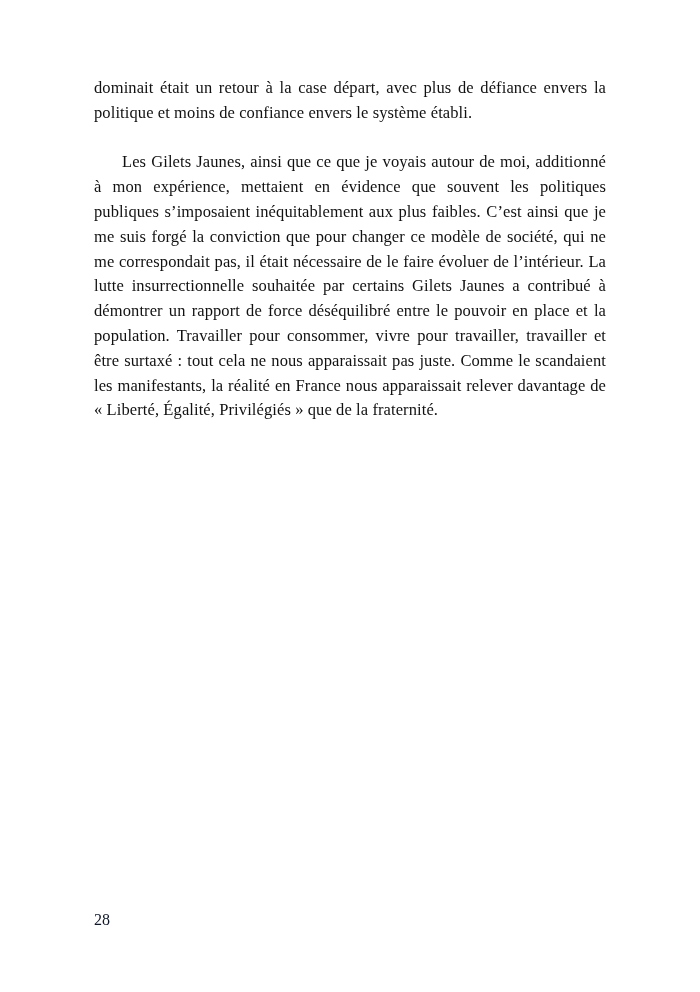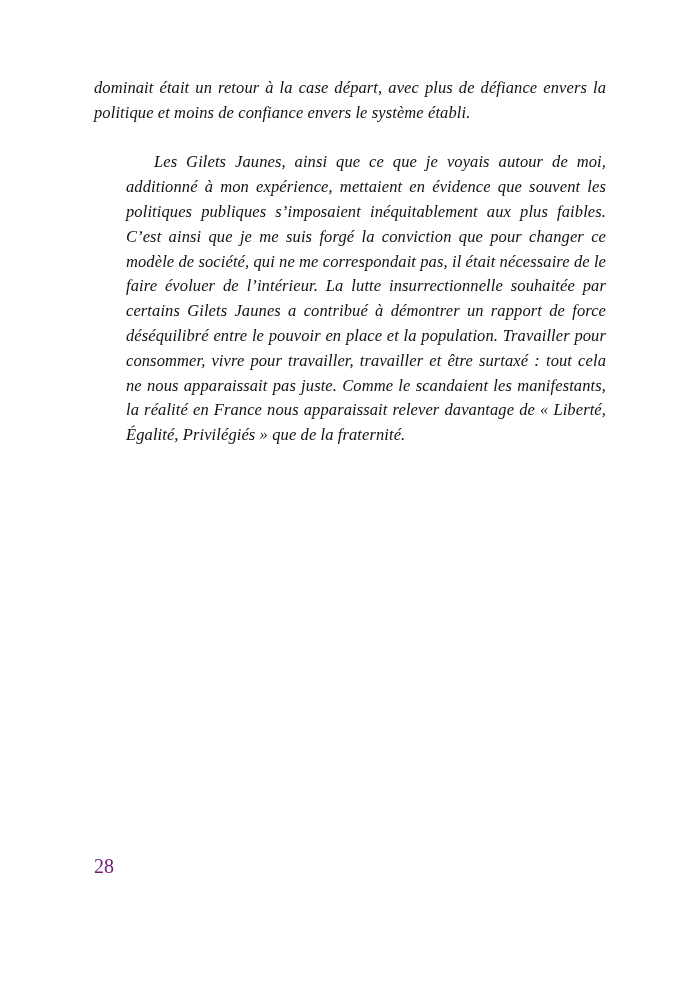--- a/index.html
+++ b/index.html
@@ -20,36 +20,34 @@
     left: 94px;
     top: 76px;
     width: 512px;
   }
   .para {
     margin: 0;
     font-size: 16.5px;
     line-height: 24.8px;
     text-align: justify;
     letter-spacing: 0.1px;
-    font-style: italic;
   }
   .para + .para {
     margin-top: 24.8px;
   }
   .para.indent {
     text-indent: 28px;
-    margin-left: 32px;
   }
   .page-number {
     position: absolute;
     left: 94px;
-    top: 856px;
-    font-size: 20px;
+    top: 910px;
+    font-size: 16px;
     line-height: 20px;
-    color: #701a75;
+    color: #0f172a;
   }
 </style>
 </head>
 <body>
 
 <div class="page-content">
   <p class="para">dominait était un retour à la case départ, avec plus de défiance envers la politique et moins de confiance envers le système établi.</p>
   <p class="para indent">Les Gilets Jaunes, ainsi que ce que je voyais autour de moi, additionné à mon expérience, mettaient en évidence que souvent les politiques publiques s’imposaient inéquitablement aux plus faibles. C’est ainsi que je me suis forgé la conviction que pour changer ce modèle de société, qui ne me correspondait pas, il était nécessaire de le faire évoluer de l’intérieur. La lutte insurrectionnelle souhaitée par certains Gilets Jaunes a contribué à démontrer un rapport de force déséquilibré entre le pouvoir en place et la population. Travailler pour consommer, vivre pour travailler, travailler et être surtaxé : tout cela ne nous apparaissait pas juste. Comme le scandaient les manifestants, la réalité en France nous apparaissait relever davantage de « Liberté, Égalité, Privilégiés » que de la fraternité.</p>
 </div>
 

